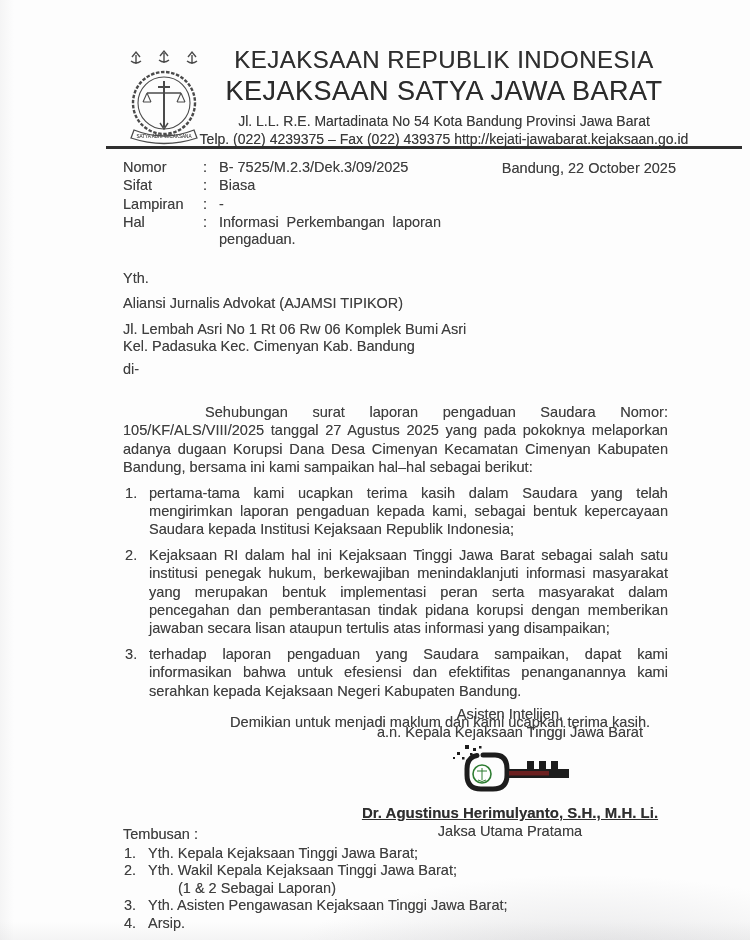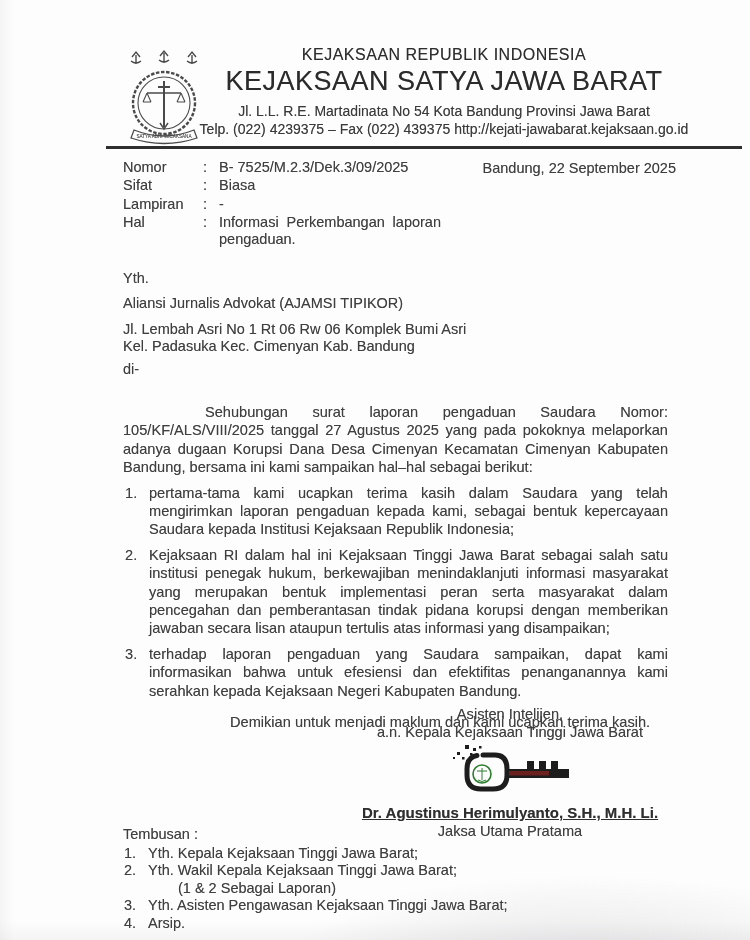--- a/index.html
+++ b/index.html
@@ -16,21 +16,21 @@
       radial-gradient(ellipse 420px 120px at 78% 102%, rgba(170,170,175,.28), rgba(255,255,255,0) 70%),
       linear-gradient(90deg, rgba(210,210,212,.20) 0px, rgba(255,255,255,0) 14px),
       linear-gradient(0deg, rgba(215,215,218,.25) 0px, rgba(255,255,255,0) 18px),
       #fdfdfd;
     text-shadow:0 0 .45px rgba(70,70,70,.55);
   }
   
   .letterhead{ position:absolute; top:46px; left:0; width:750px; }
   .emblem{ position:absolute; left:116px; top:2px; }
   .head-text{ position:absolute; left:188px; top:0; width:512px; text-align:center; color:#333; }
-  .org1{ font-size:16px; letter-spacing:.5px; color:#2e2e2e; }
+  .org1{ font-size:24px; letter-spacing:.5px; color:#2e2e2e; }
   .org2{ font-size:27px; letter-spacing:.5px; color:#2b2b2b; margin-top:2px; }
   .addr{ font-size:14px; margin-top:6px; color:#3a3a3a; }
   .contact{ font-size:14px; margin-top:2px; color:#3a3a3a; }
   .url{ }
   .rule{ position:absolute; top:146px; left:106px; width:636px; height:3px; background:#2f2f2f; }
   
   .meta{ position:absolute; top:159px; left:123px; width:553px; font-size:14.5px; }
   .meta-grid{ display:grid; grid-template-columns:80px 16px 320px; row-gap:1px; line-height:17.3px; }
   .meta-val-narrow{ width:222px; text-align:justify; }
   .dateline{ position:absolute; top:1px; right:0; font-size:14.5px; }
@@ -109,21 +109,21 @@
       <span>Biasa</span>
 
       <span>Lampiran</span>
       <span>:</span>
       <span>-</span>
 
       <span>Hal</span>
       <span>:</span>
       <span class="meta-val-narrow">Informasi Perkembangan laporan pengaduan.</span>
     </div>
-    <div class="dateline">Bandung, 22 September 2025</div>
+    <div class="dateline">Bandung, 22 October 2025</div>
   </div>
 
   <div class="recipient">
     <div>Yth.</div>
     <div class="rcpt-name">Aliansi Jurnalis Advokat (AJAMSI TIPIKOR)</div>
     <div class="rcpt-addr">Jl. Lembah Asri No 1 Rt 06 Rw 06 Komplek Bumi Asri</div>
     <div>Kel. Padasuka Kec. Cimenyan Kab. Bandung</div>
     <div class="rcpt-di">di-</div>
   </div>
 

